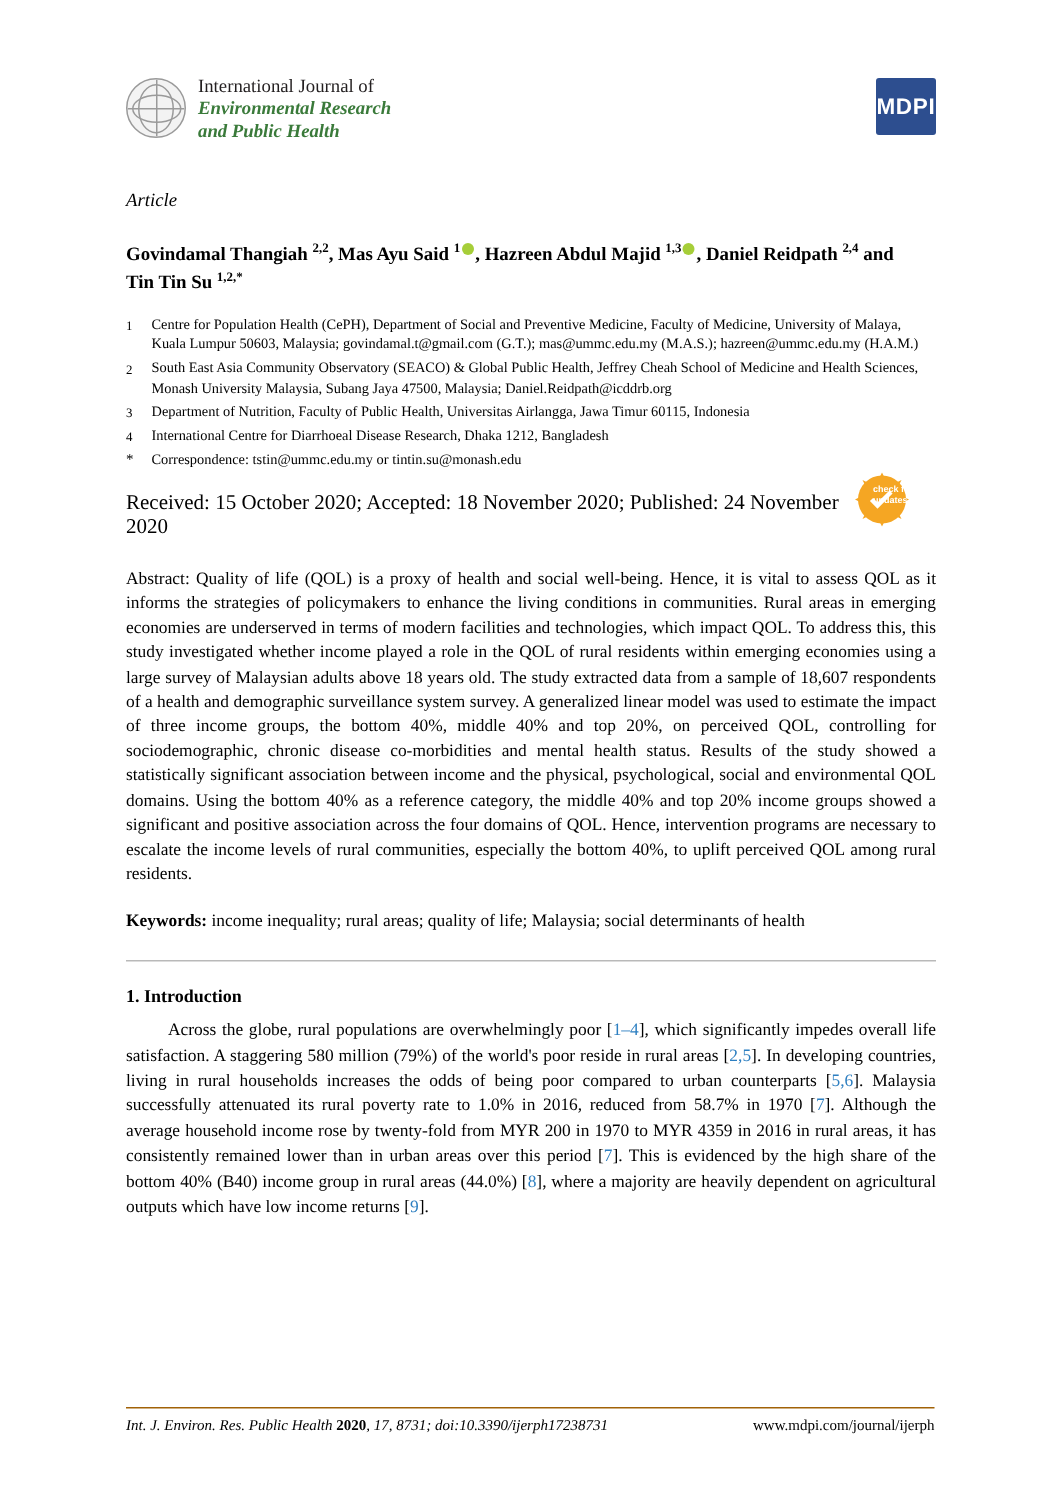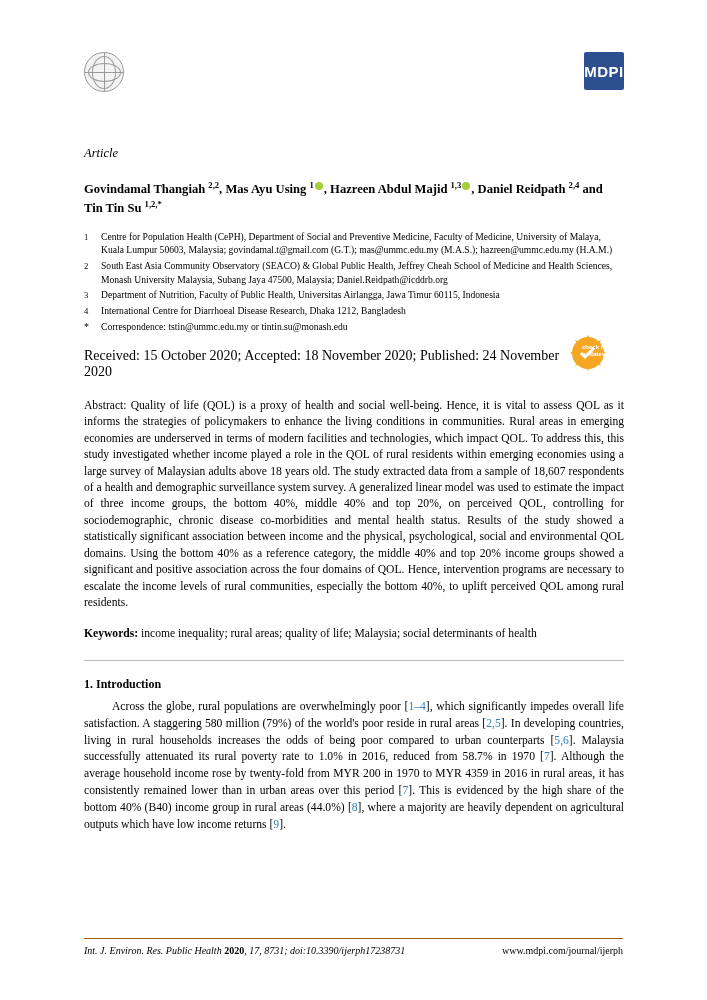--- a/index.html
+++ b/index.html
@@ -107,21 +107,21 @@
     letter-spacing: 0.5px;
     display: flex;
     align-items: center;
     justify-content: center;
     border-radius: 2px;
     margin-top: 2px;
   }
 
   
   .article-type {
-    margin-top: 38px;
+    margin-top: 18px;
     font-style: italic;
     font-size: 12.5px;
   }
   .paper-title {
     margin-top: 6px;
     font-size: 20.5px;
     font-weight: bold;
     line-height: 1.28;
     letter-spacing: 0.1px;
   }
@@ -264,29 +264,34 @@
 
 <div class="page">
   <div class="content">
 
     <div class="masthead">
       <div class="journal-block">
         <div class="globe-logo">
           <div class="globe-inner"></div>
           <div class="globe-inner2"></div>
         </div>
+        <div class="journal-title">
+          <div class="jt-line1">International Journal of</div>
+          <div class="jt-line2">Environmental Research</div>
+          <div class="jt-line3">and Public Health</div>
+        </div>
       </div>
       <div class="mdpi-logo">MDPI</div>
     </div>
 
     <div class="article-type">Article</div>
 
 
     <div class="authors">
-      <span>Govindamal Thangiah </span><sup>2,2</sup><span>, Mas Ayu Using </span><sup>1</sup><span class="orcid"></span><span>, Hazreen Abdul Majid </span><sup>1,3</sup><span class="orcid"></span><span>, Daniel Reidpath </span><sup>2,4</sup><span> and</span><br>
+      <span>Govindamal Thangiah </span><sup>2,2</sup><span>, Mas Ayu Said </span><sup>1</sup><span class="orcid"></span><span>, Hazreen Abdul Majid </span><sup>1,3</sup><span class="orcid"></span><span>, Daniel Reidpath </span><sup>2,4</sup><span> and</span><br>
       <span>Tin Tin Su </span><sup>1,2,*</sup>
     </div>
 
     <div class="affiliations">
       <div class="aff-row">
         <div class="aff-num">1</div>
         <div class="aff-text">Centre for Population Health (CePH), Department of Social and Preventive Medicine, Faculty of Medicine, University of Malaya, Kuala Lumpur 50603, Malaysia; govindamal.t@gmail.com (G.T.); mas@ummc.edu.my (M.A.S.); hazreen@ummc.edu.my (H.A.M.)</div>
       </div>
       <div class="aff-row">
         <div class="aff-num">2</div>

